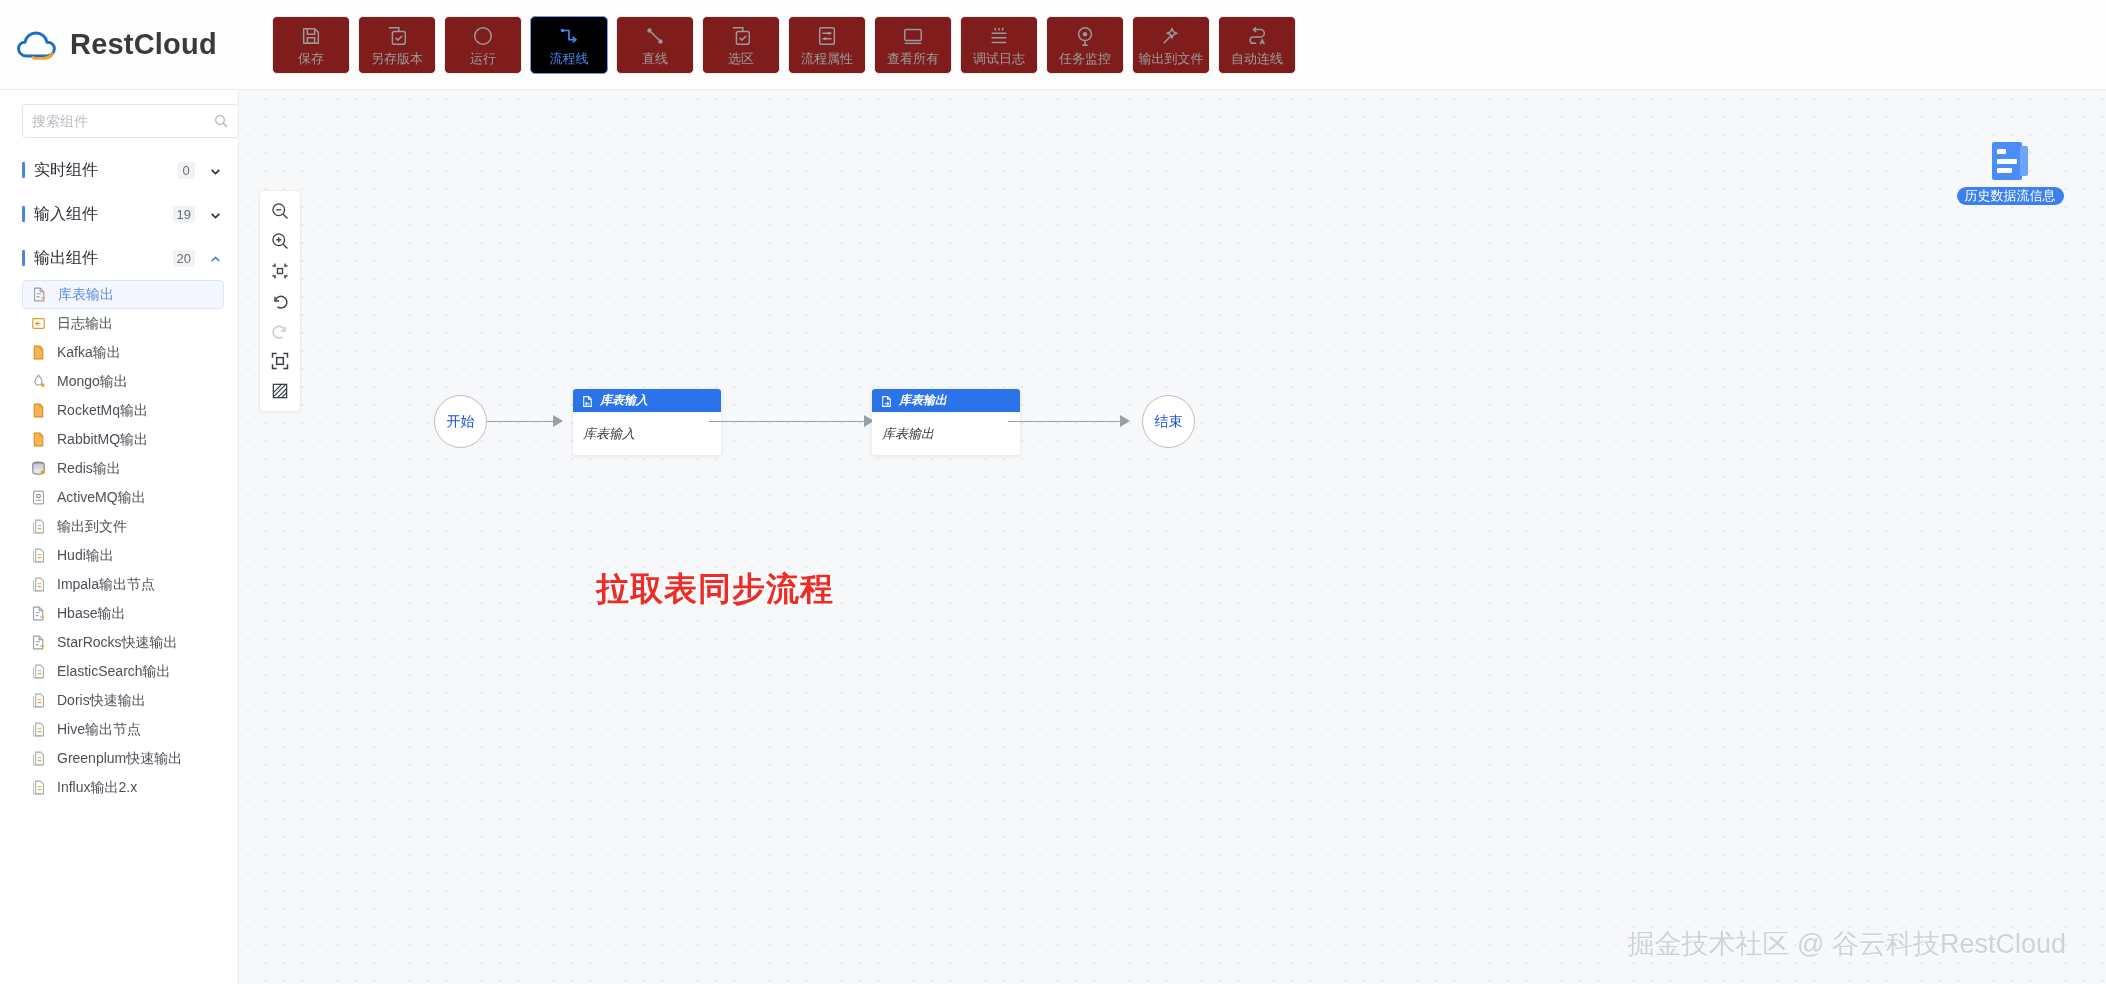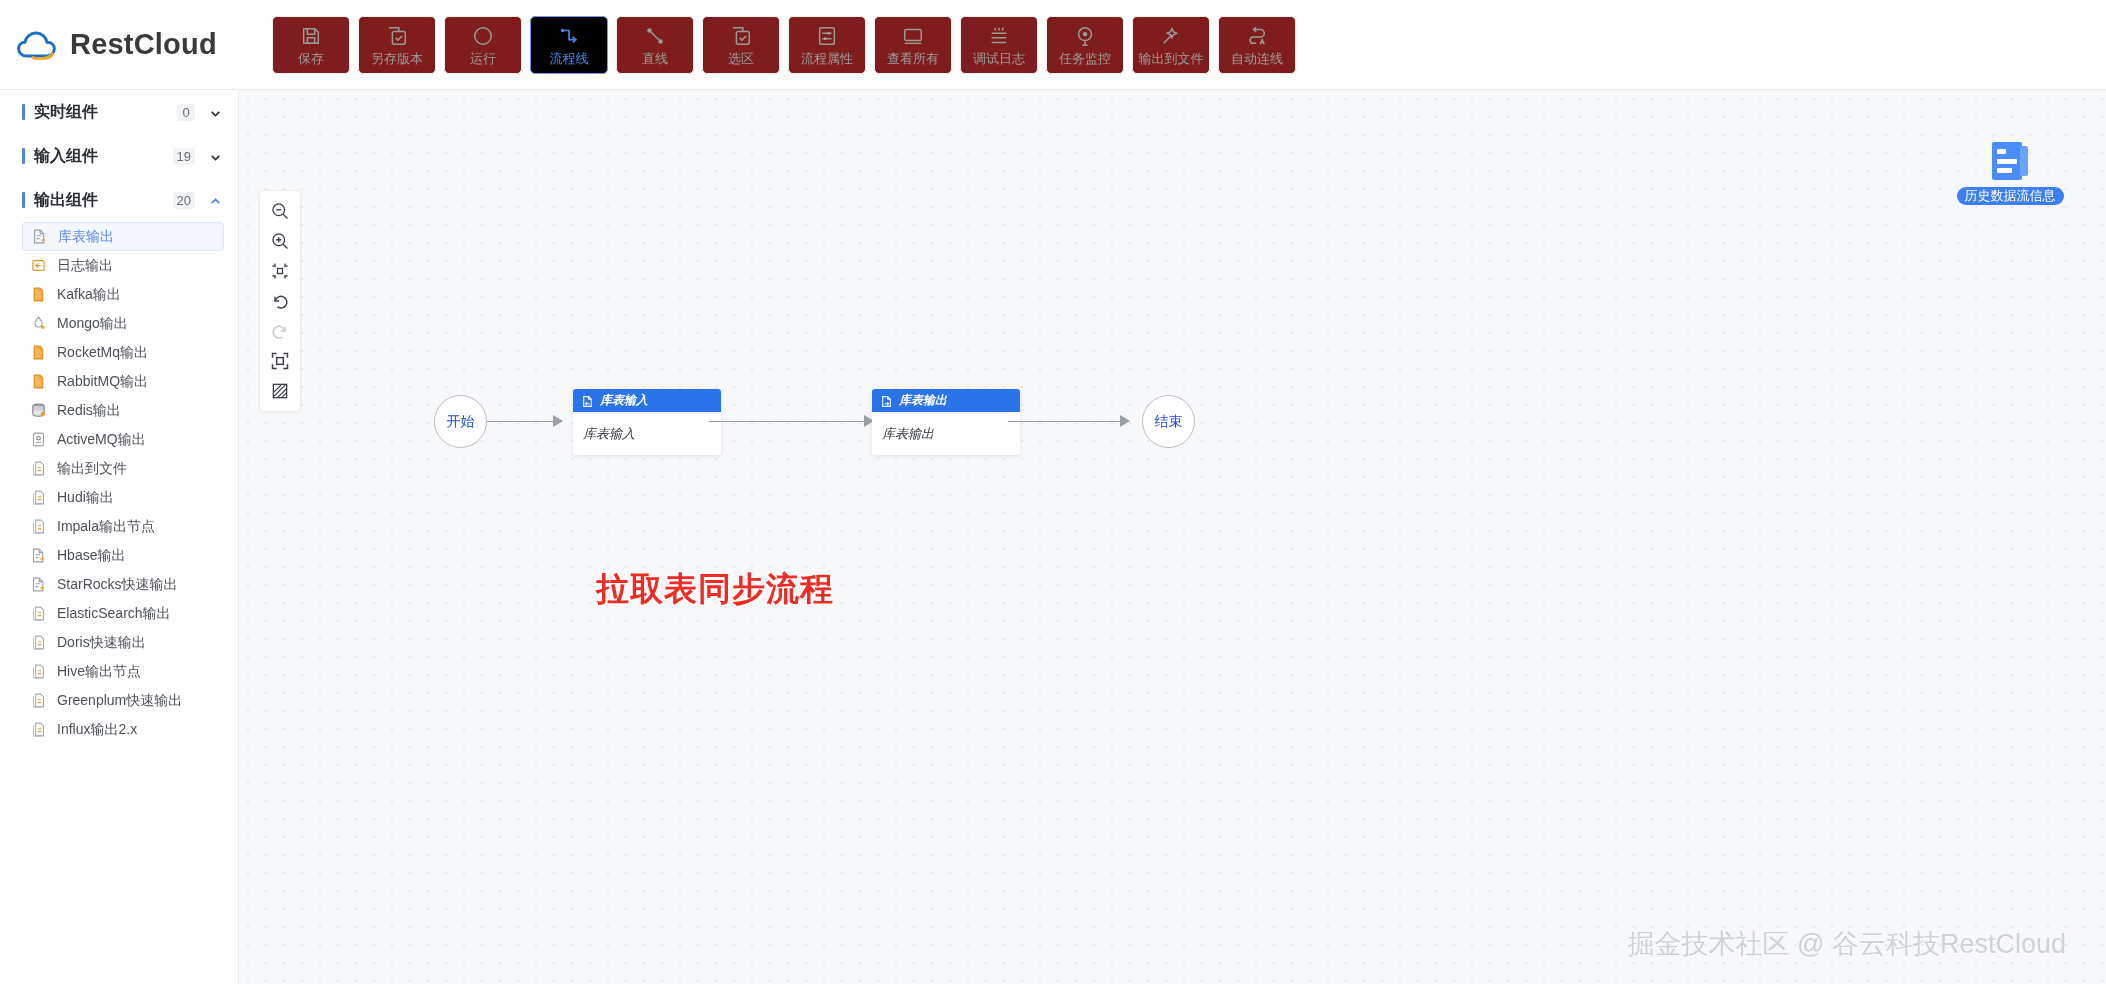--- a/index.html
+++ b/index.html
@@ -52,21 +52,21 @@
   .icon-mini { width: 16px; height: 16px; display:block; color:#b0b3b8; flex:none; }
 
   .cat {
     display:flex; align-items:center; height: 44px; padding-left: 22px; padding-right: 16px;
     cursor: pointer; position: relative;
   }
   .cat::before {
     content:''; position:absolute; left: 22px; top: 14px;
     width: 3px; height: 16px; background:#4a86e8; border-radius: 1px;
   }
-  .cat .cat-name { font-size: 16px; font-weight: 700; color:#2b2f36; margin-left: 12px; }
+  .cat .cat-name { font-size: 16px; font-weight: 400; color:#2b2f36; margin-left: 12px; }
   .cat .cat-count {
     margin-left: auto; font-size: 13px; color: #6a6e76; background:#f2f3f5;
     min-width: 18px; text-align:center; padding: 1px 4px; border-radius:2px;
   }
   .cat .chev { margin-left: 14px; width:13px; height:13px; color:#2b2f36; display:block; }
   .cat.open .chev { color:#4a86e8; }
 
   .comp-list { padding: 0 14px 0 22px; }
   .comp {
     display:flex; align-items:center; gap: 10px; height: 29px; padding: 0 8px;
@@ -288,20 +288,32 @@
             <path d="M11 2.5L8.2 5 11 7.5"></path>
             <path d="M15.5 21l2.2-5 2.3 5M16.3 19.2h3.3"></path>
           </svg>
         </span>
         <span class="tb-lbl">自动连线</span>
       </div>
     </div>
   </div>
 
   <div class="sidebar">
+    <div class="search-row">
+      <div class="search-box">
+        <input type="text" value="" placeholder="搜索组件" style="">
+        <span class="icon-mini">
+          <svg viewBox="0 0 24 24" fill="none" stroke="currentColor" stroke-width="2">
+              <circle cx="10.5" cy="10.5" r="6.5"></circle>
+              <path d="M15.5 15.5L21 21"></path>
+            </svg>
+        </span>
+      </div>
+
+    </div>
 
     <div class="cat">
       <span class="cat-name">实时组件</span>
       <span class="cat-count">0</span>
       <span class="chev">
         <svg viewBox="0 0 24 24" fill="none" stroke="currentColor" stroke-width="3">
             <path d="M5 9l7 7 7-7"></path>
           </svg>
       </span>
     </div>

